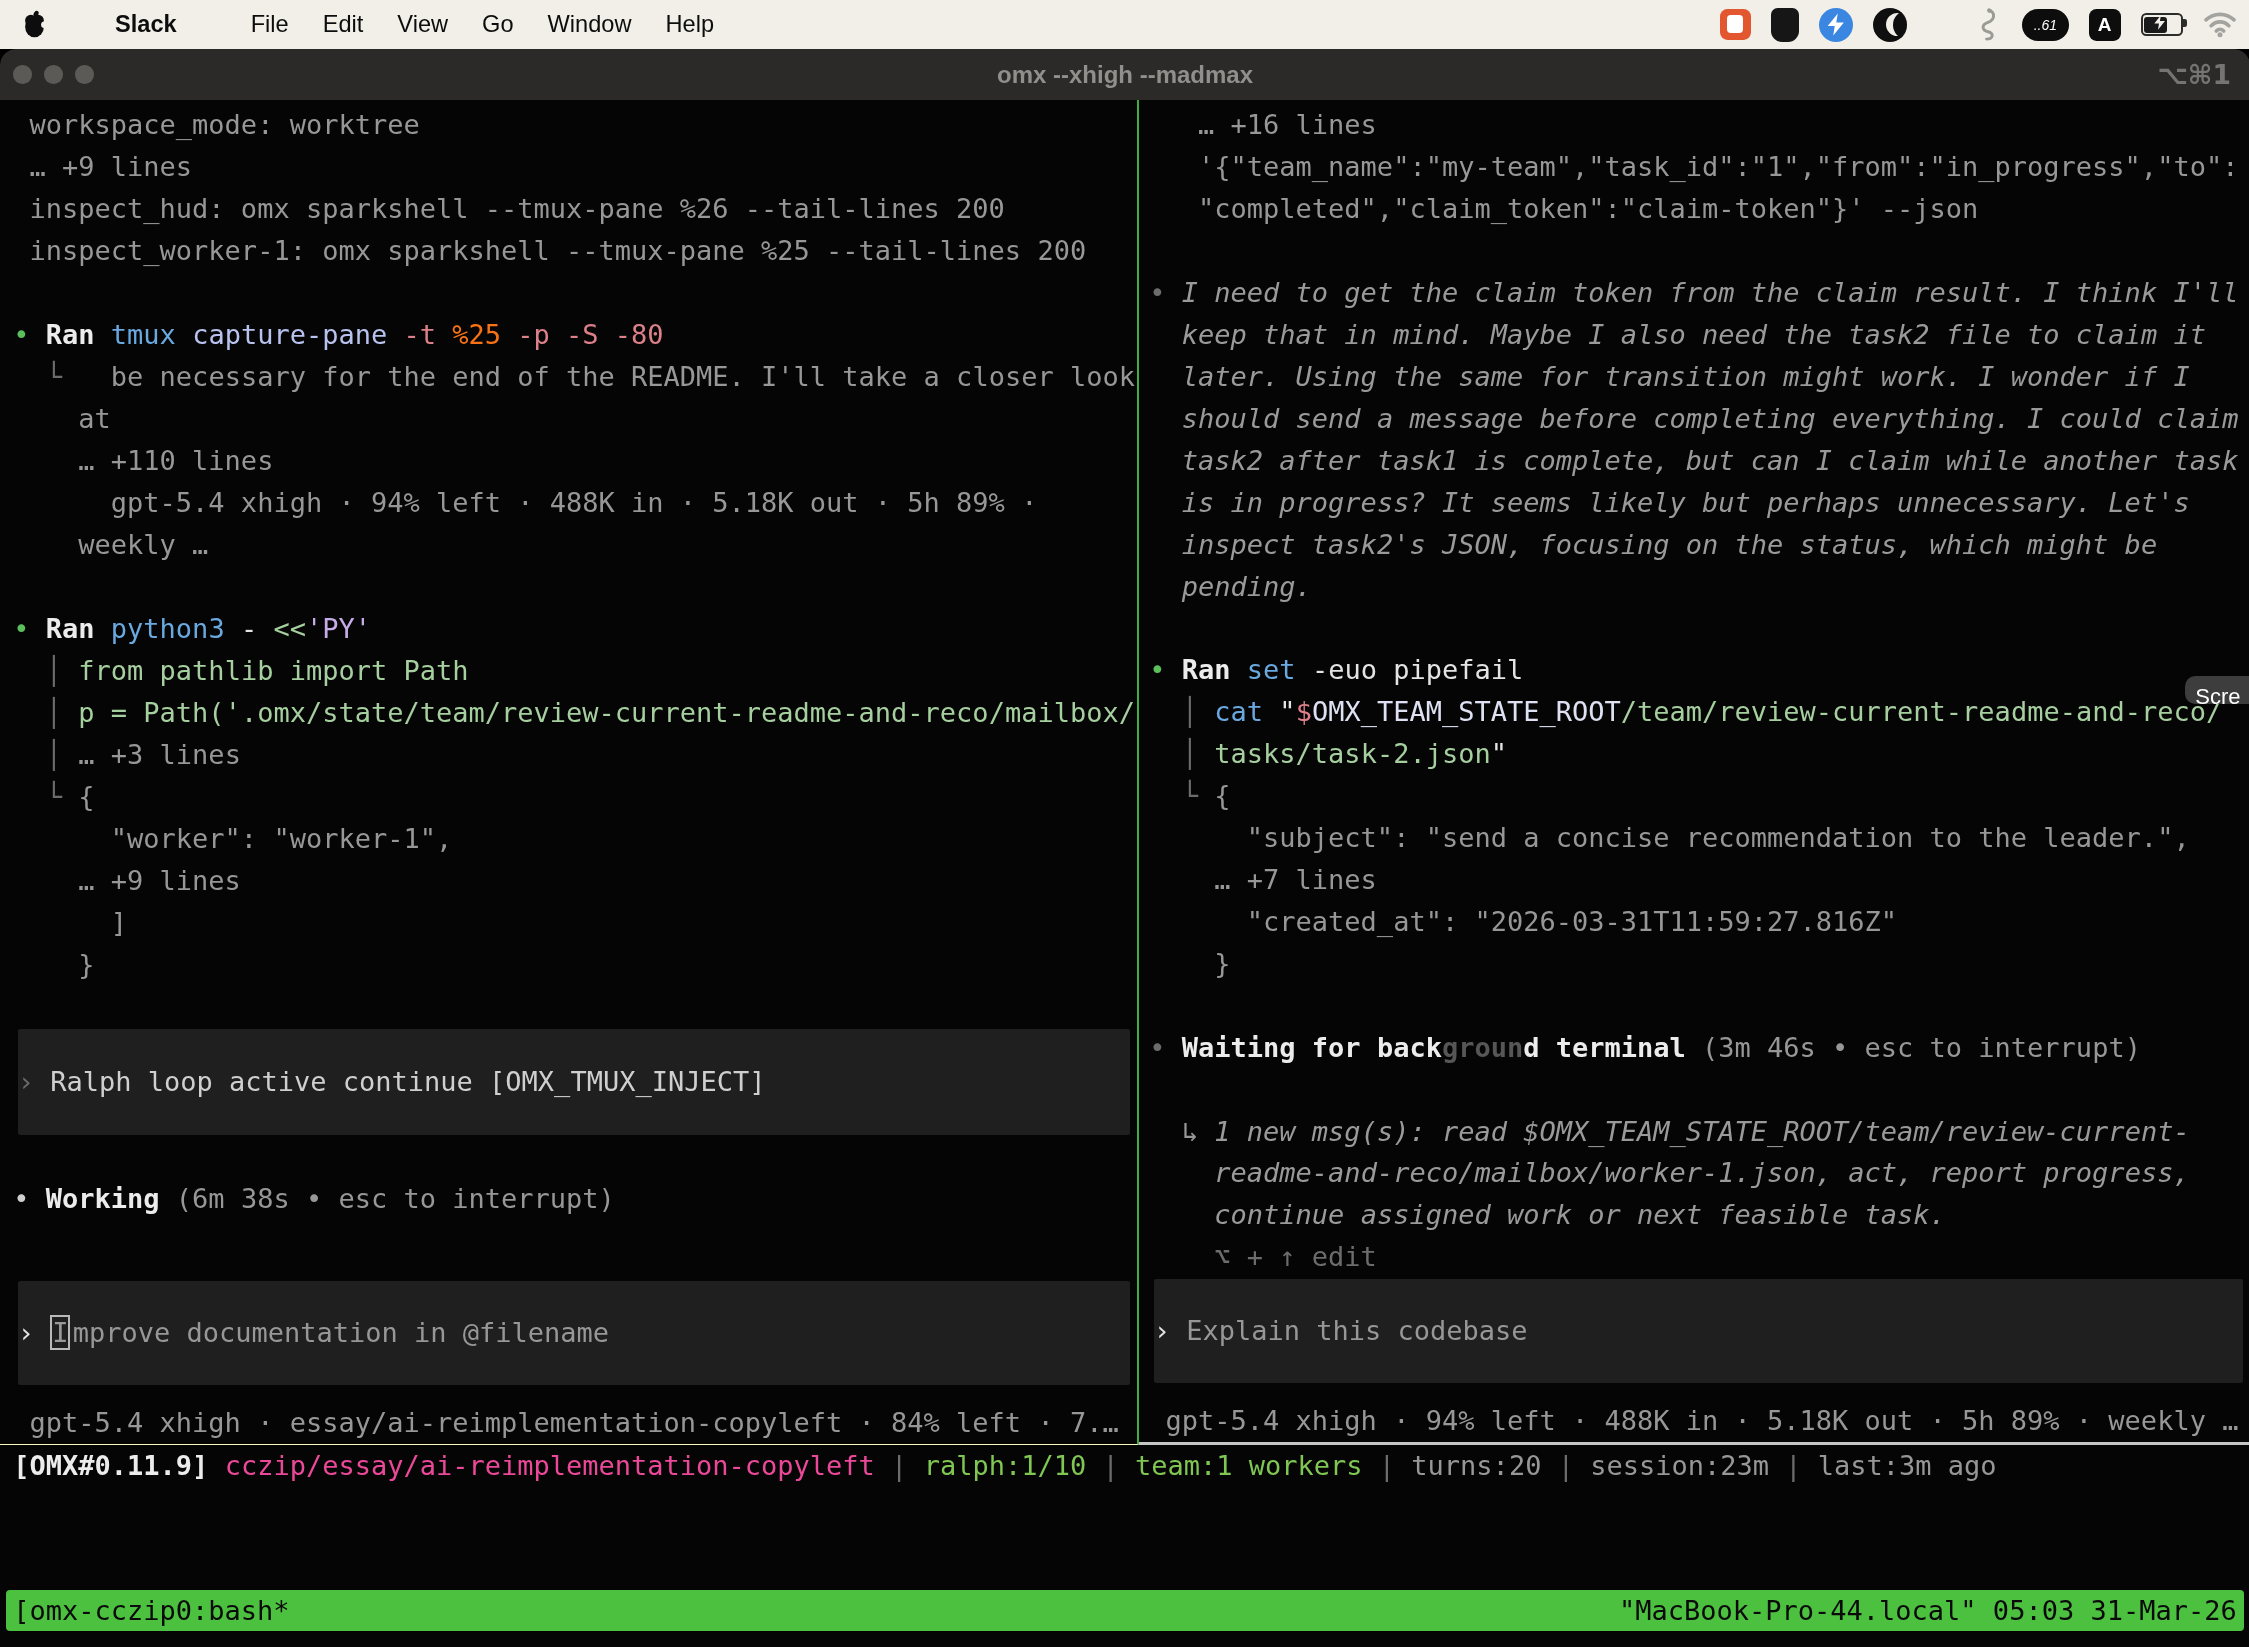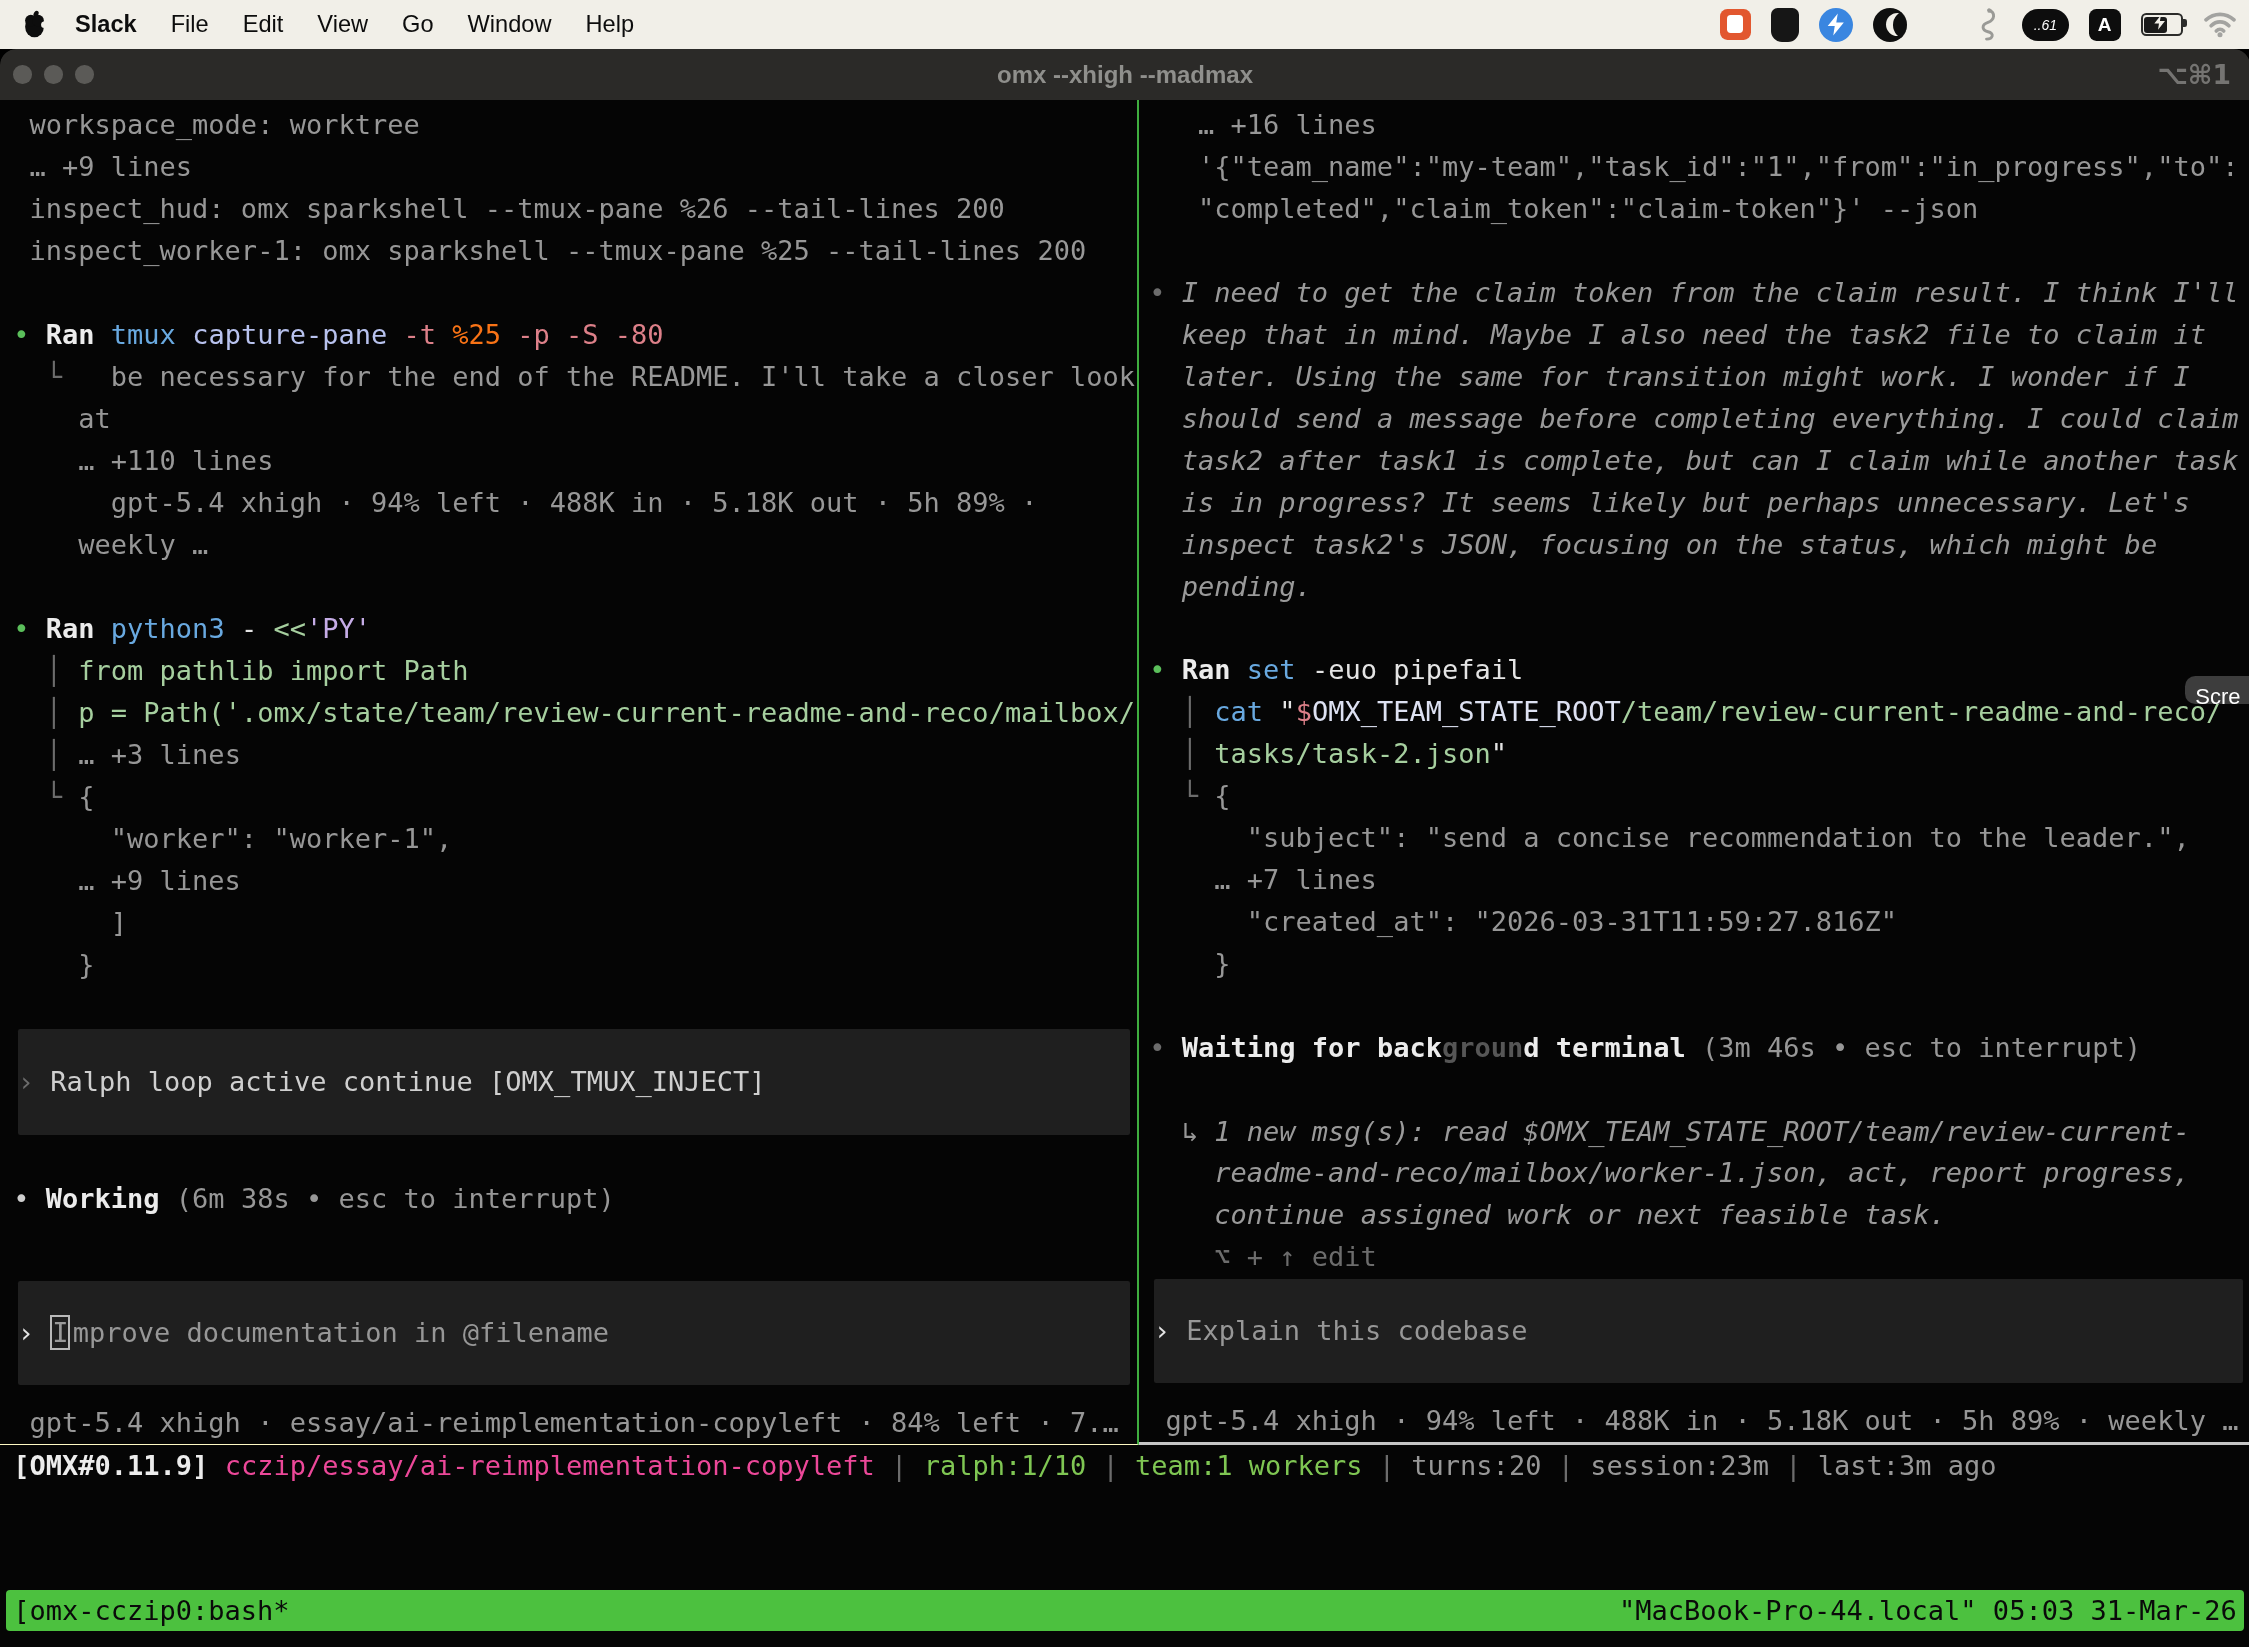--- a/index.html
+++ b/index.html
@@ -1,21 +1,21 @@
 <!DOCTYPE html>
 <html style="font-size:11.8px"><head>
 <meta charset="utf-8">
 <style>
   html,body{margin:0;padding:0;background:#000;}
   .screen{position:relative;width:2250px;height:1648px;background:#000;overflow:hidden;
           font-family:"DejaVu Sans Mono",monospace;}
   
   .menubar{position:absolute;top:0;left:0;right:0;height:49px;background:#f1efe8;
            display:flex;align-items:center;padding:0 22px;box-sizing:border-box;
-           font-family:"Liberation Sans",sans-serif;font-size:23.6px;color:#0d0d0d;}
+           font-family:"Liberation Sans",sans-serif;font-size:23.6px;color:#0d0d0d;gap:40px;}
   .apple{width:25px;height:29.5px;margin-right:28px;}
   .menu-items{display:flex;align-items:center;gap:34px;}
   .menu-app{font-weight:bold;margin-right:0;}
   .menu-right{position:absolute;right:13.3px;top:0;height:49px;display:flex;align-items:center;gap:20px;}
   .mi{display:flex;align-items:center;justify-content:center;}
   .ic-chat{width:31px;height:31px;background:#e2572f;border-radius:7.4px;position:relative;}
   .ic-chat .inner{position:absolute;left:7.4px;top:5.9px;width:16px;height:17.7px;background:#fff;border-radius:3.7px;}
   .ic-shield{width:28px;height:34px;background:#161616;border-radius:6.6px 6.6px 11px 11px;
              display:grid;grid-template-columns:repeat(3,4.4px);grid-template-rows:repeat(3,4.4px);
              gap:3px;align-content:center;justify-content:center;}

